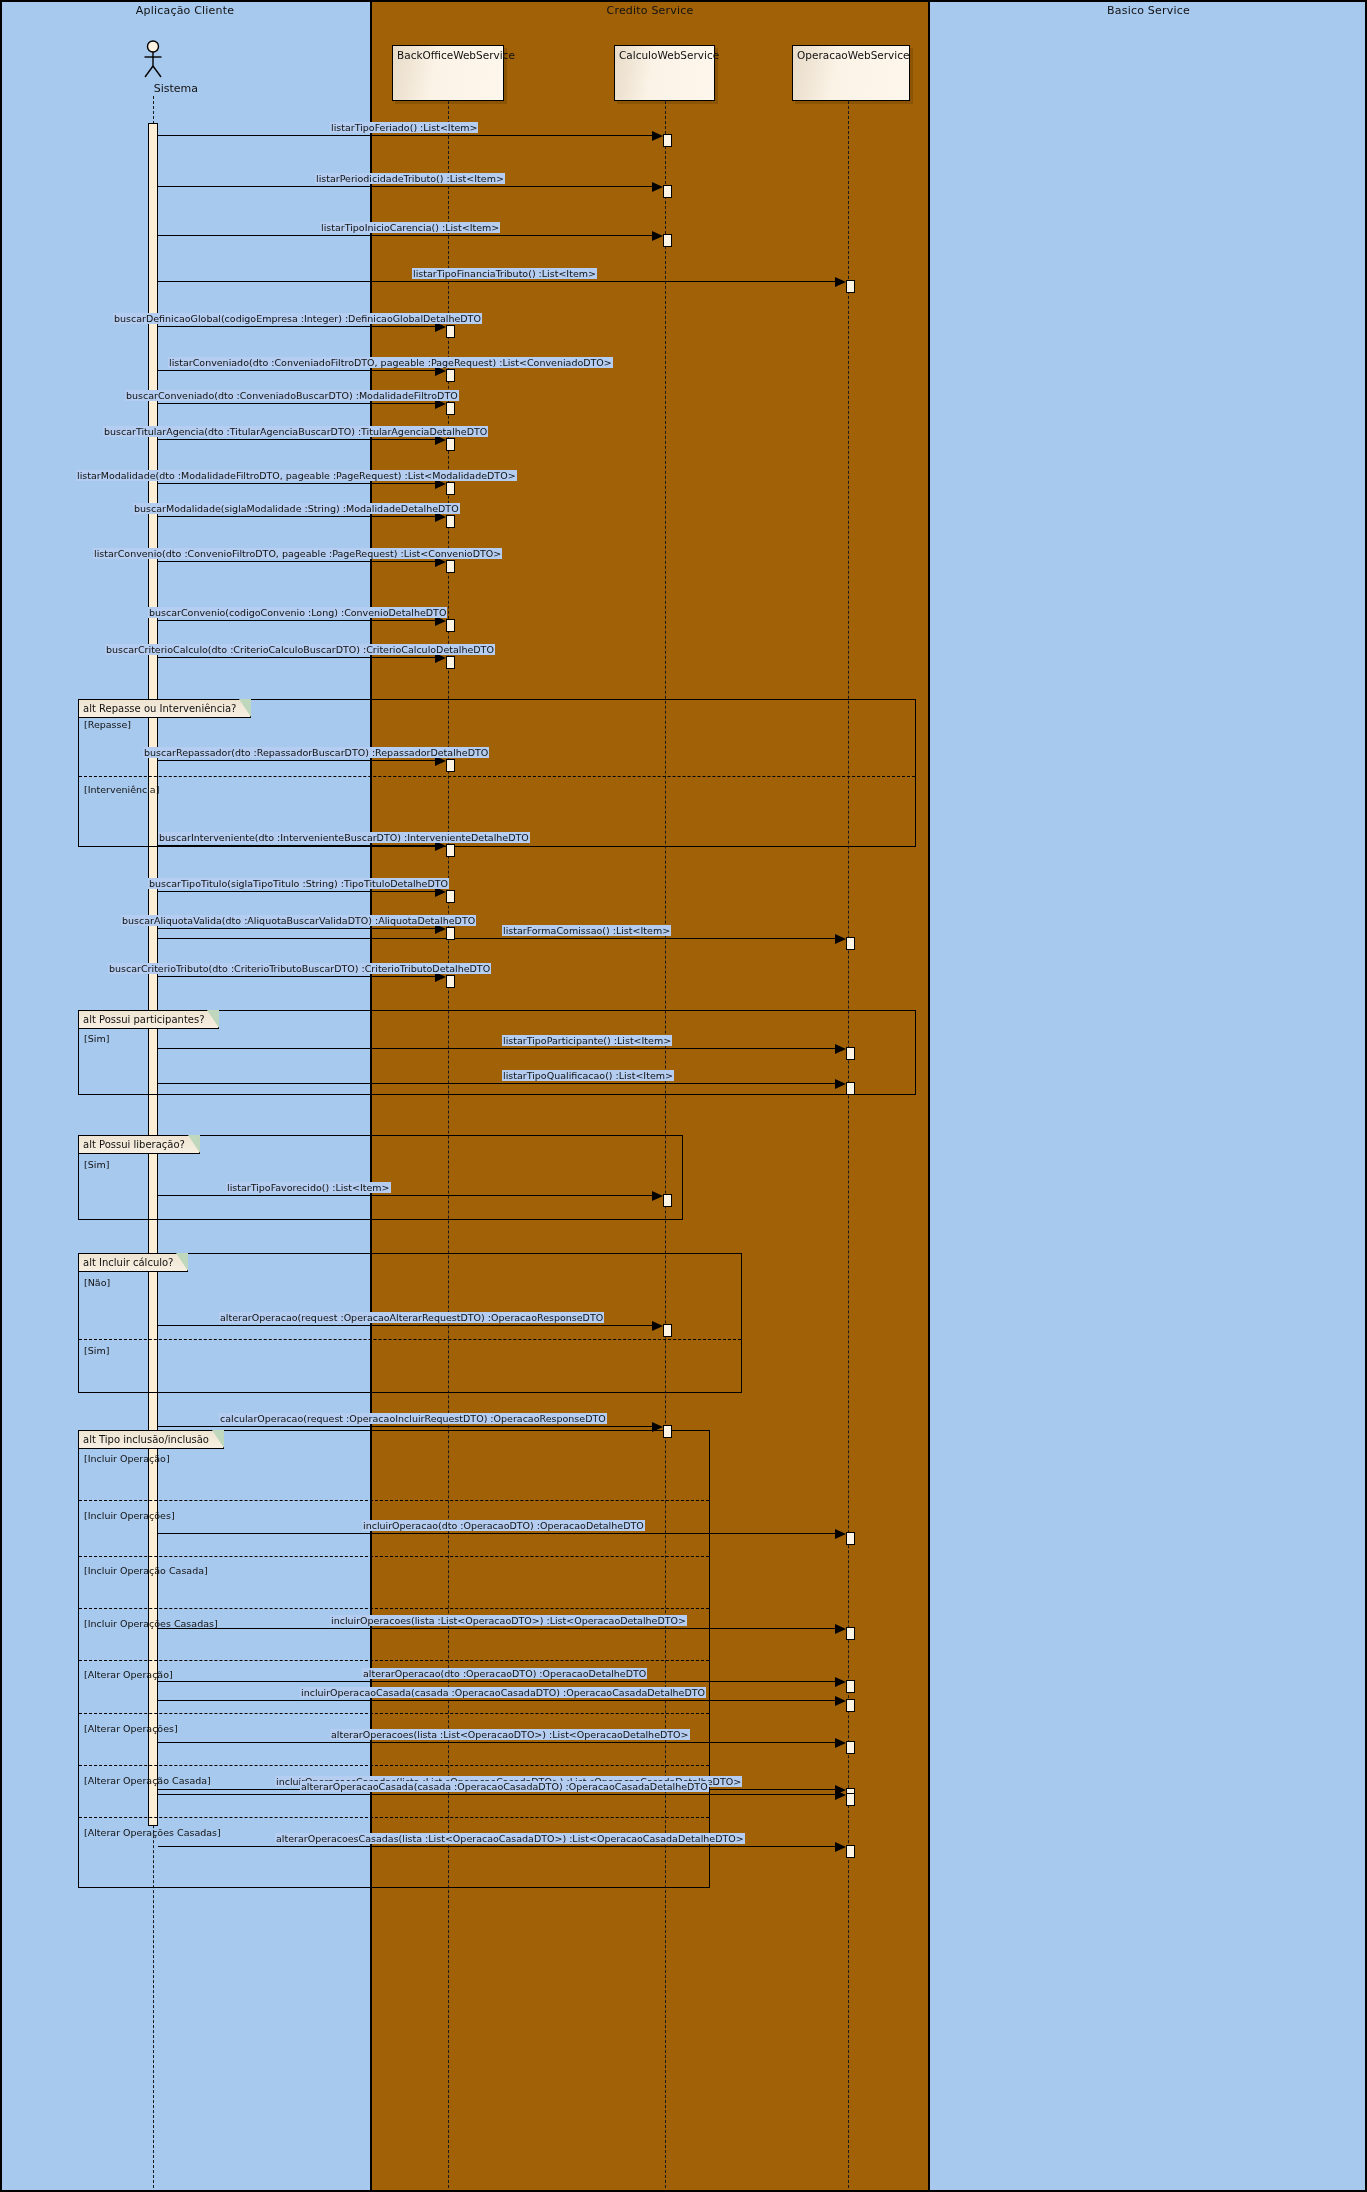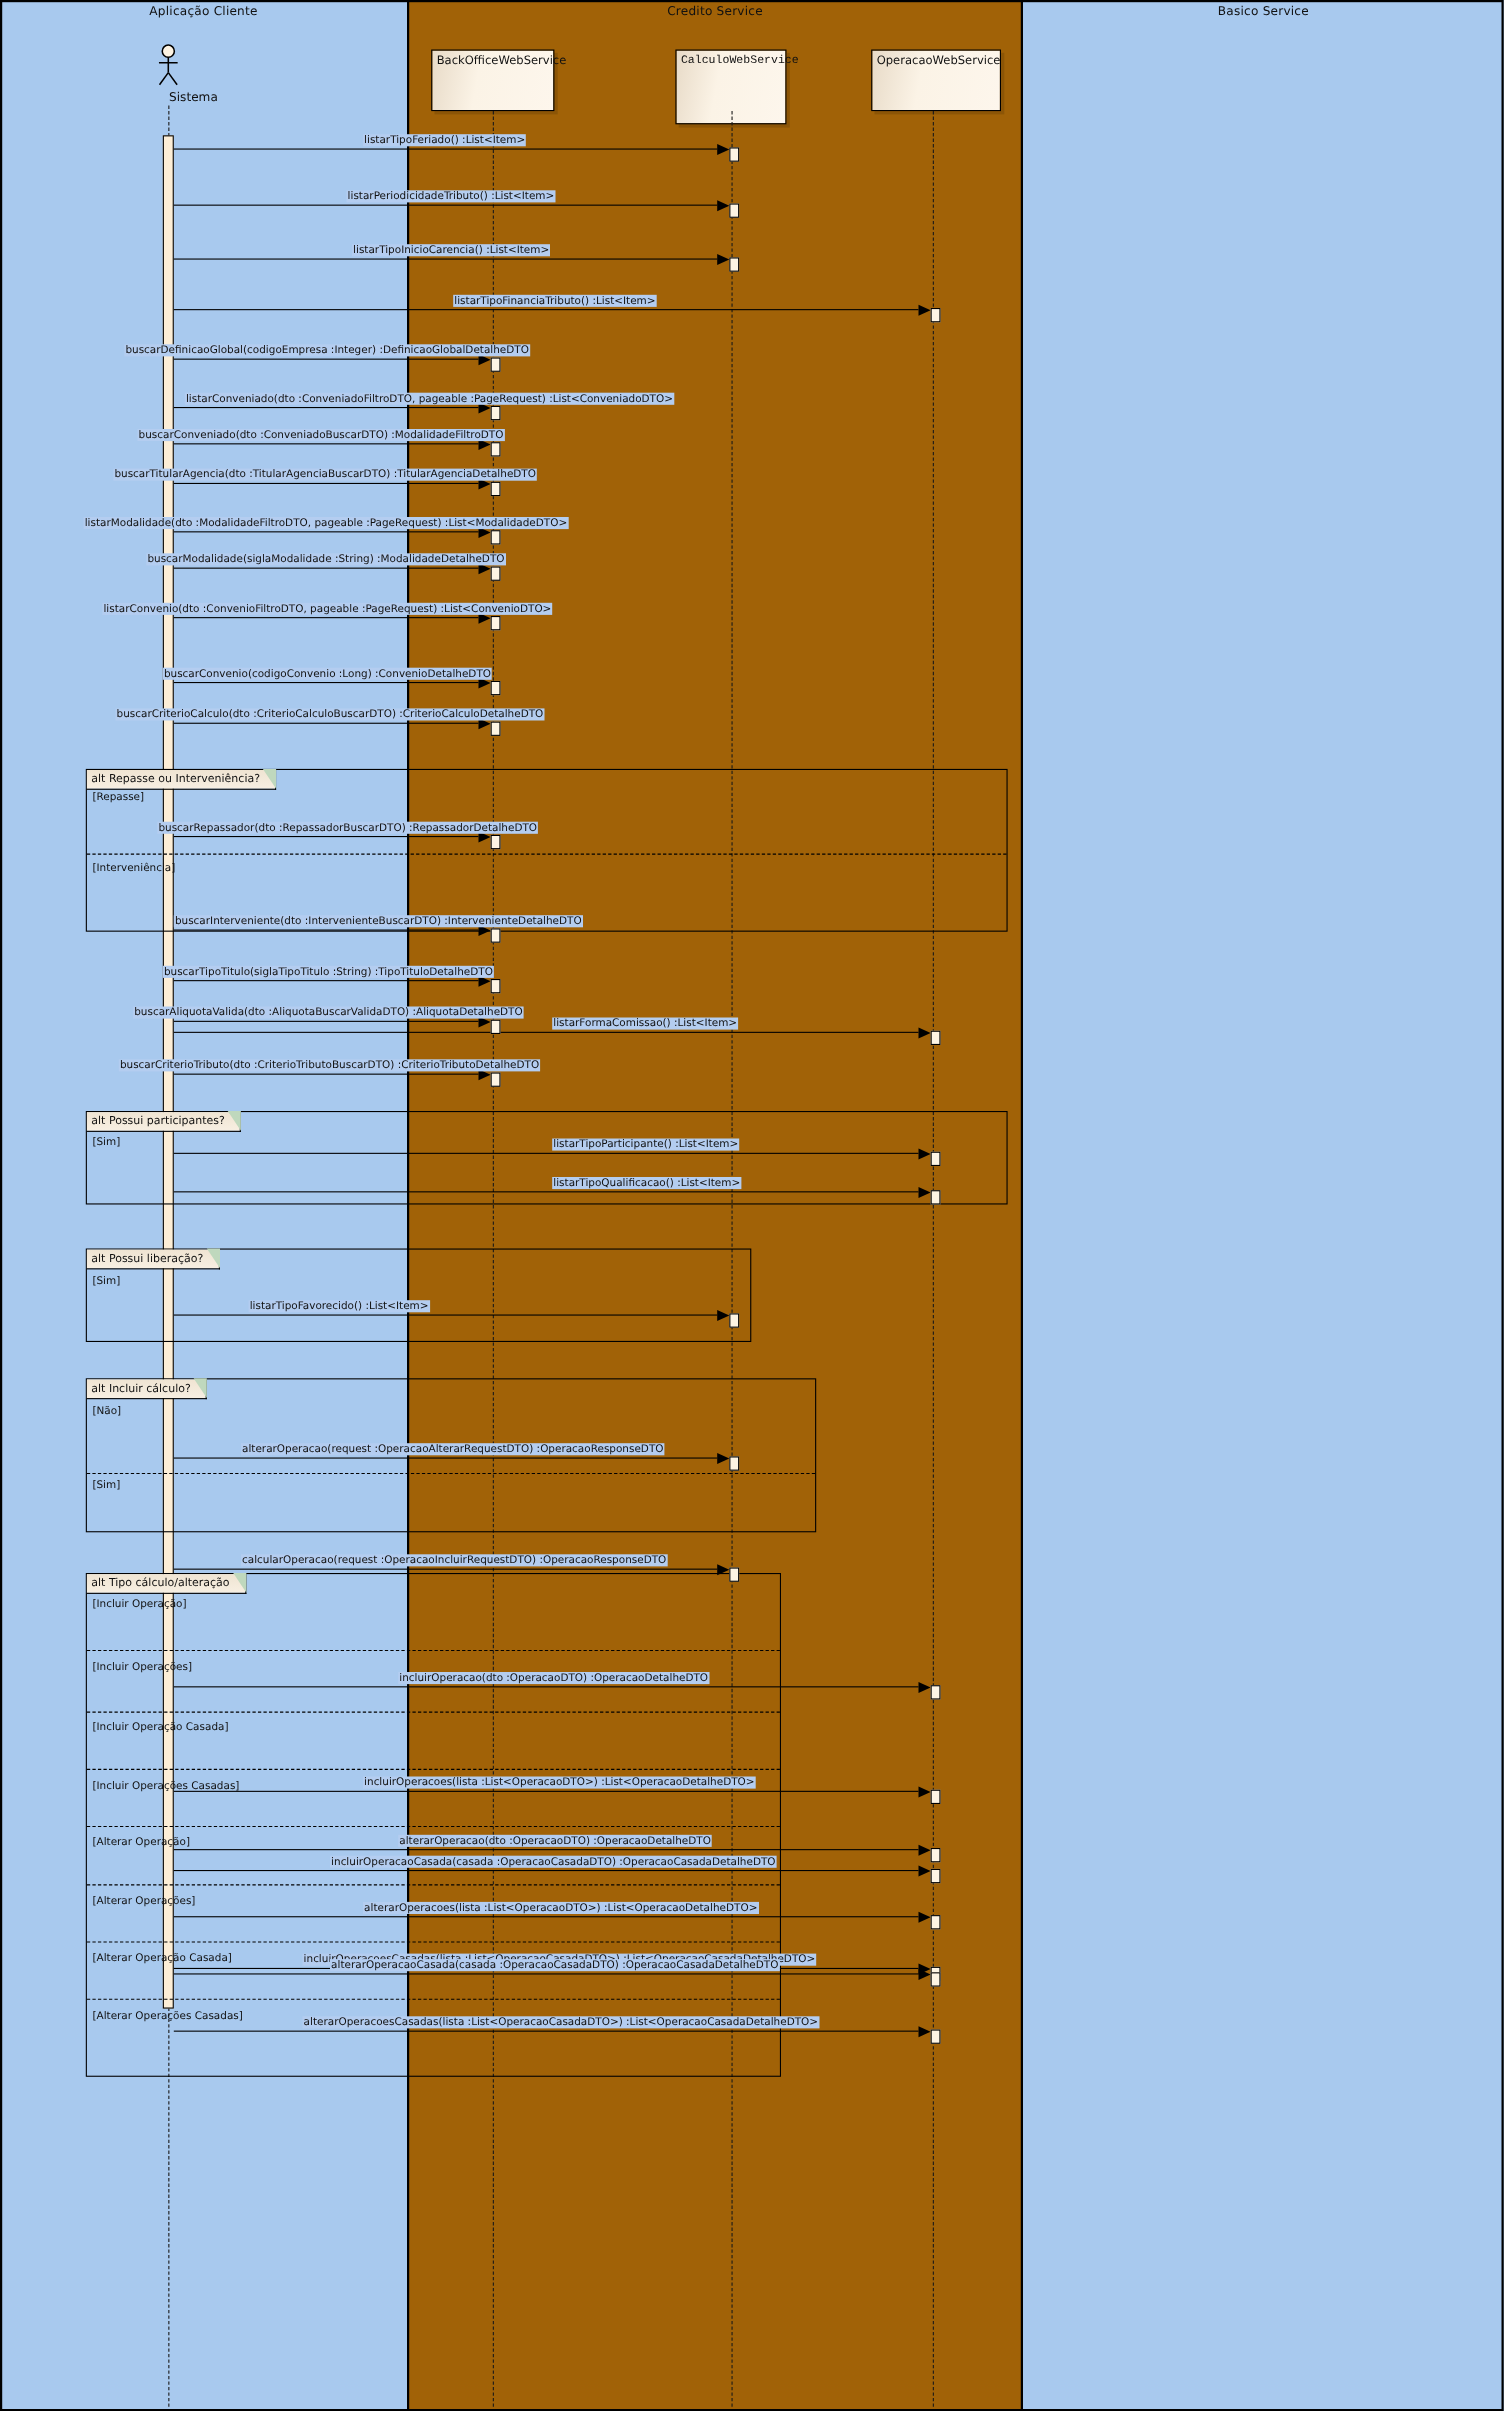--- a/index.html
+++ b/index.html
@@ -112,21 +112,21 @@
         <line x1="13" y1="26" x2="21" y2="37" stroke="#000" stroke-width="1.4"></line>
       </svg>
     </div>
     <div class="actor-label" style="left: 108px; top: 82px; width: 90px;">Sistema</div>
     <div class="lifeline" style="left: 153px; top: 96px; height: 2092px;"></div>
     <div class="activation" style="left: 148px; top: 123px; width: 10px; height: 1703px;"></div>
     <div class="participant" style="left: 392px; top: 45px; width: 112px; height: 56px;">
       <span>BackOfficeWebService</span>
     </div>
     <div class="lifeline" style="left: 448px; top: 101px; height: 2087px;"></div>
-    <div class="participant" style="left: 614px; top: 45px; width: 101px; height: 68px; font-family: Liberation Mono, monospace;">
+    <div class="participant" style="left: 614px; top: 45px; width: 101px; height: 56px;">
       <span>CalculoWebService</span>
     </div>
     <div class="lifeline" style="left: 665px; top: 101px; height: 2087px;"></div>
     <div class="participant" style="left: 792px; top: 45px; width: 118px; height: 56px;">
       <span>OperacaoWebService</span>
     </div>
     <div class="lifeline" style="left: 848px; top: 101px; height: 2087px;"></div>
     <div class="frag" style="left: 78px; top: 699px; width: 838px; height: 148px;">
       <div class="frag-tag">alt Repasse ou Interveniência?</div>
     </div>
@@ -141,21 +141,21 @@
       <div class="frag-tag">alt Possui liberação?</div>
     </div>
     <div class="frag-guard" style="left: 84px; top: 1159px;">[Sim]</div>
     <div class="frag" style="left: 78px; top: 1253px; width: 664px; height: 140px;">
       <div class="frag-tag">alt Incluir cálculo?</div>
     </div>
     <div class="frag-guard" style="left: 84px; top: 1277px;">[Não]</div>
     <div class="frag-guard" style="left: 84px; top: 1345px;">[Sim]</div>
     <div class="frag-div" style="left: 79px; top: 1339px; width: 662px;"></div>
     <div class="frag" style="left: 78px; top: 1430px; width: 632px; height: 458px;">
-      <div class="frag-tag">alt Tipo cálculo/alteração</div>
+      <div class="frag-tag">alt Tipo inclusão/inclusão</div>
     </div>
     <div class="frag-guard" style="left: 84px; top: 1453px;">[Incluir Operação]</div>
     <div class="frag-guard" style="left: 84px; top: 1510px;">[Incluir Operações]</div>
     <div class="frag-guard" style="left: 84px; top: 1565px;">[Incluir Operação Casada]</div>
     <div class="frag-guard" style="left: 84px; top: 1618px;">[Incluir Operações Casadas]</div>
     <div class="frag-guard" style="left: 84px; top: 1669px;">[Alterar Operação]</div>
     <div class="frag-guard" style="left: 84px; top: 1723px;">[Alterar Operações]</div>
     <div class="frag-guard" style="left: 84px; top: 1775px;">[Alterar Operação Casada]</div>
     <div class="frag-guard" style="left: 84px; top: 1827px;">[Alterar Operações Casadas]</div>
     <div class="frag-div" style="left: 79px; top: 1500px; width: 630px;"></div>

